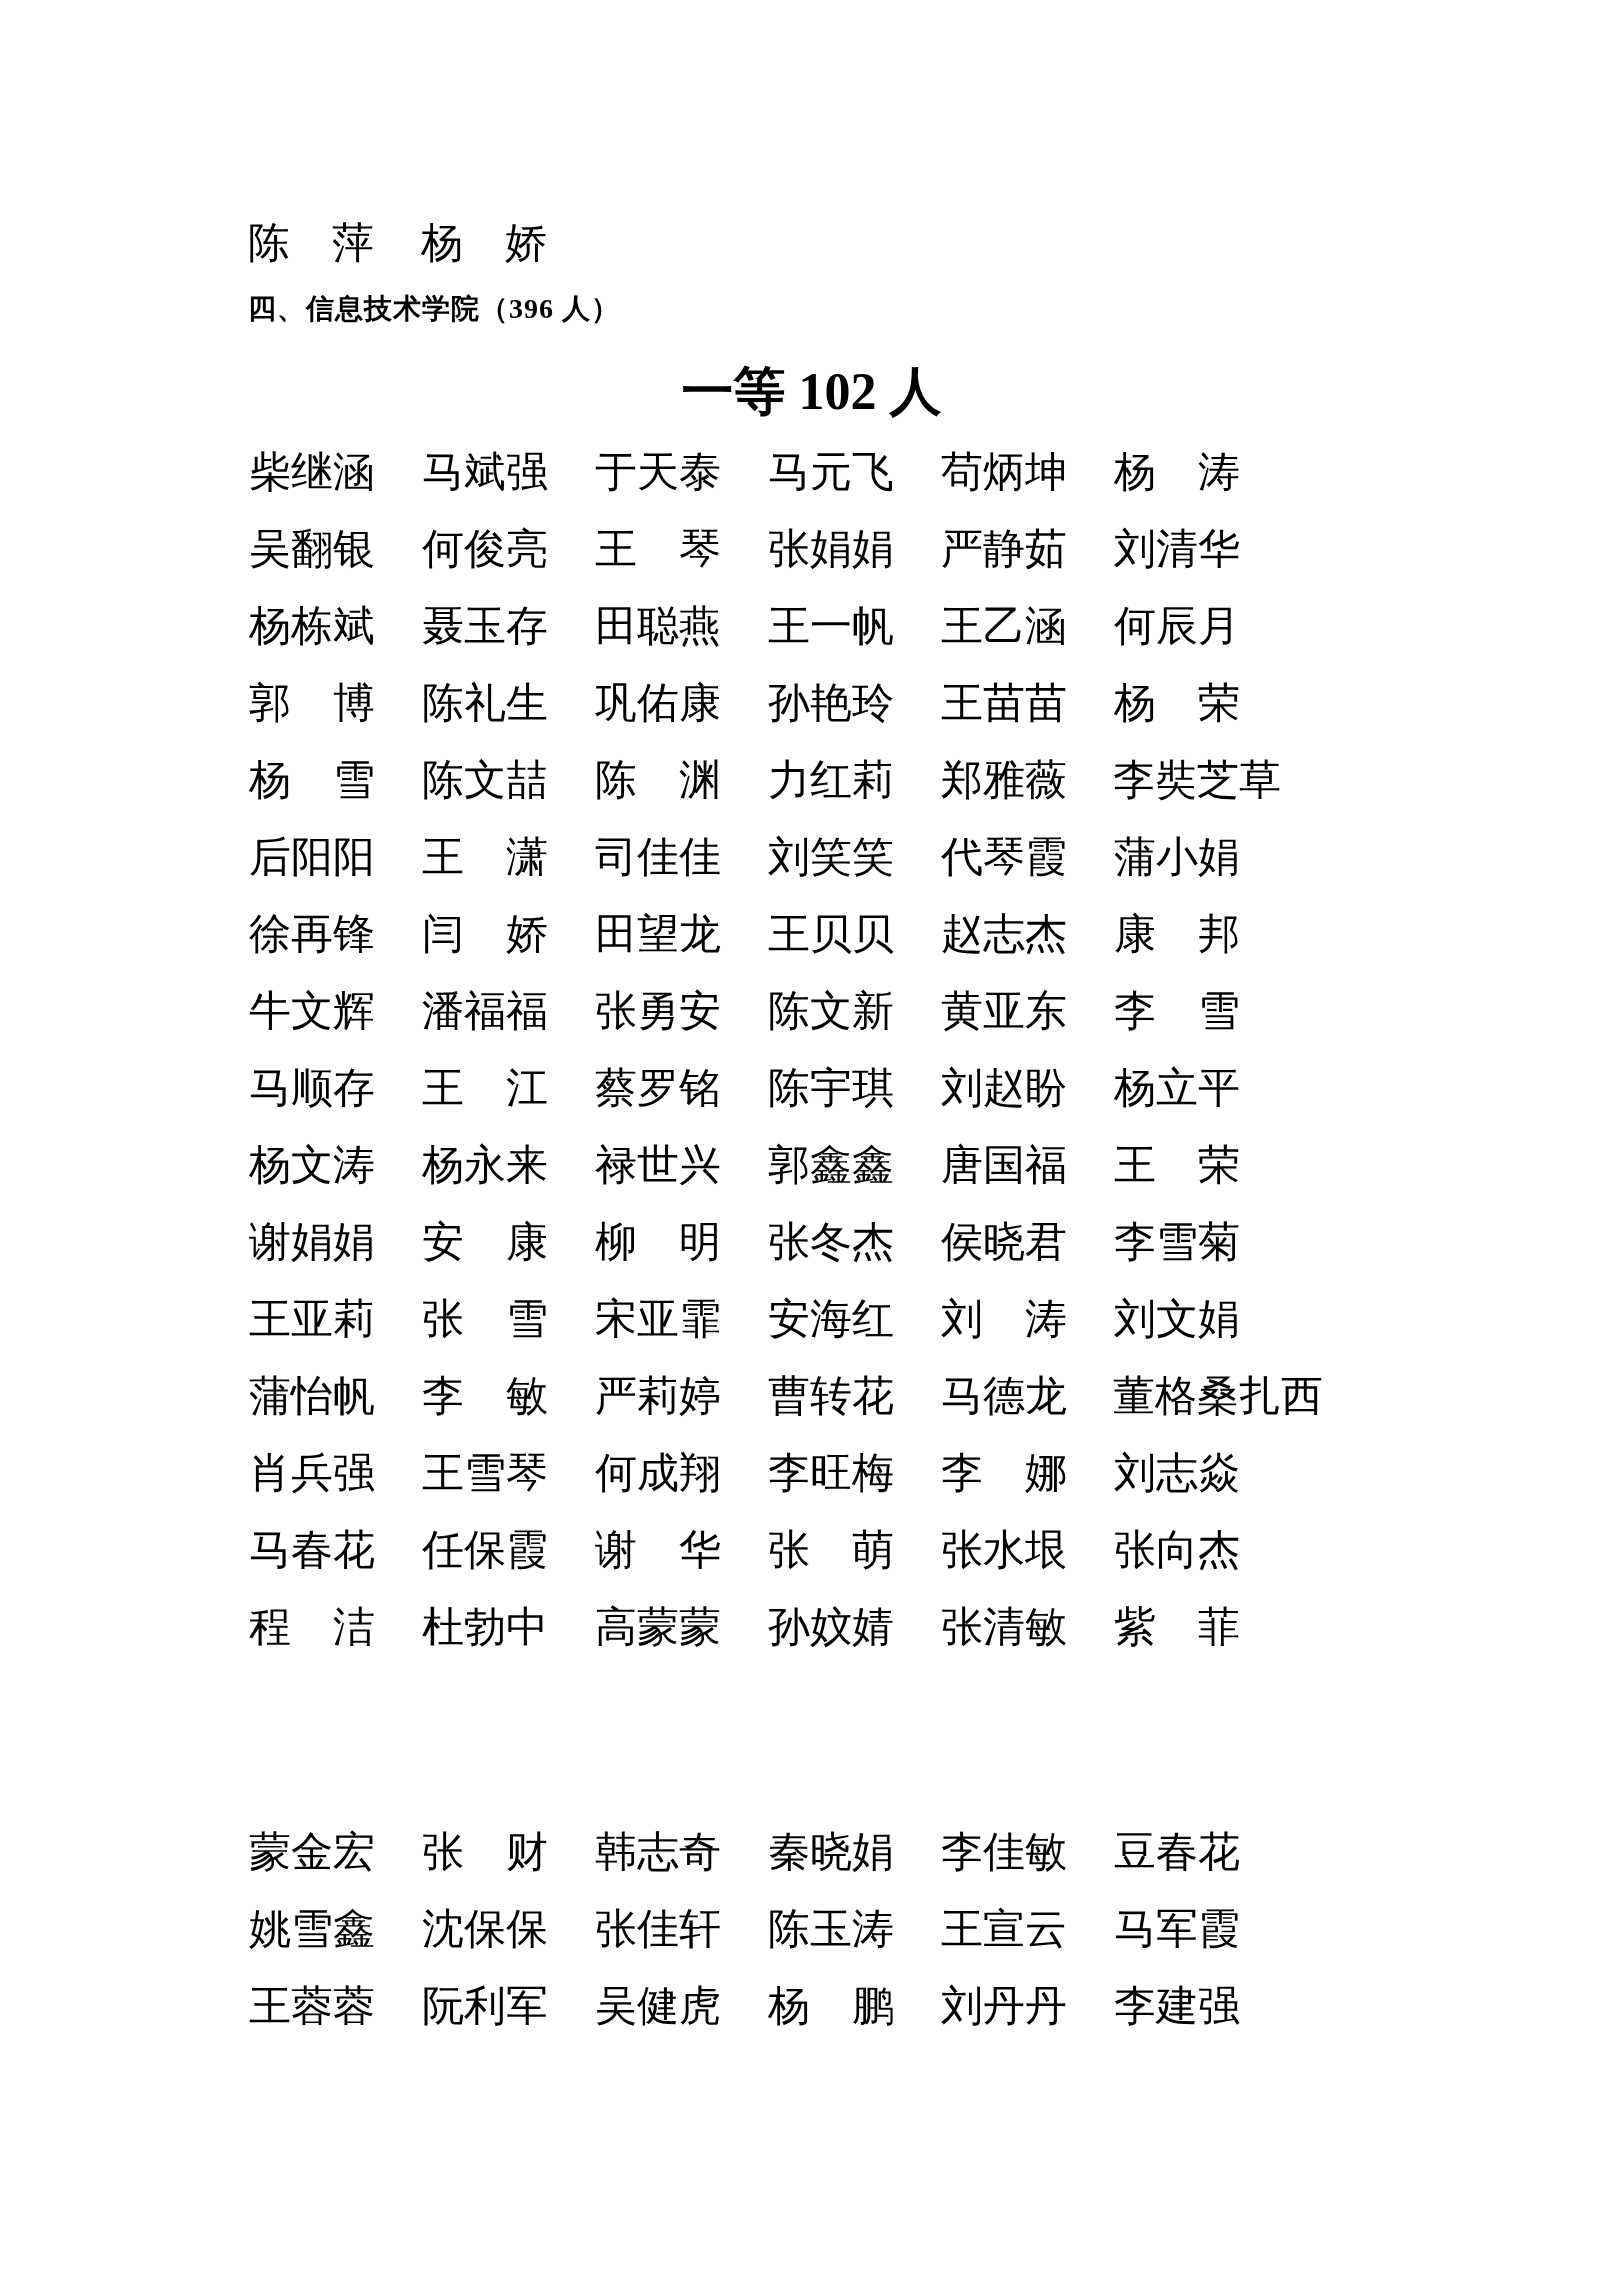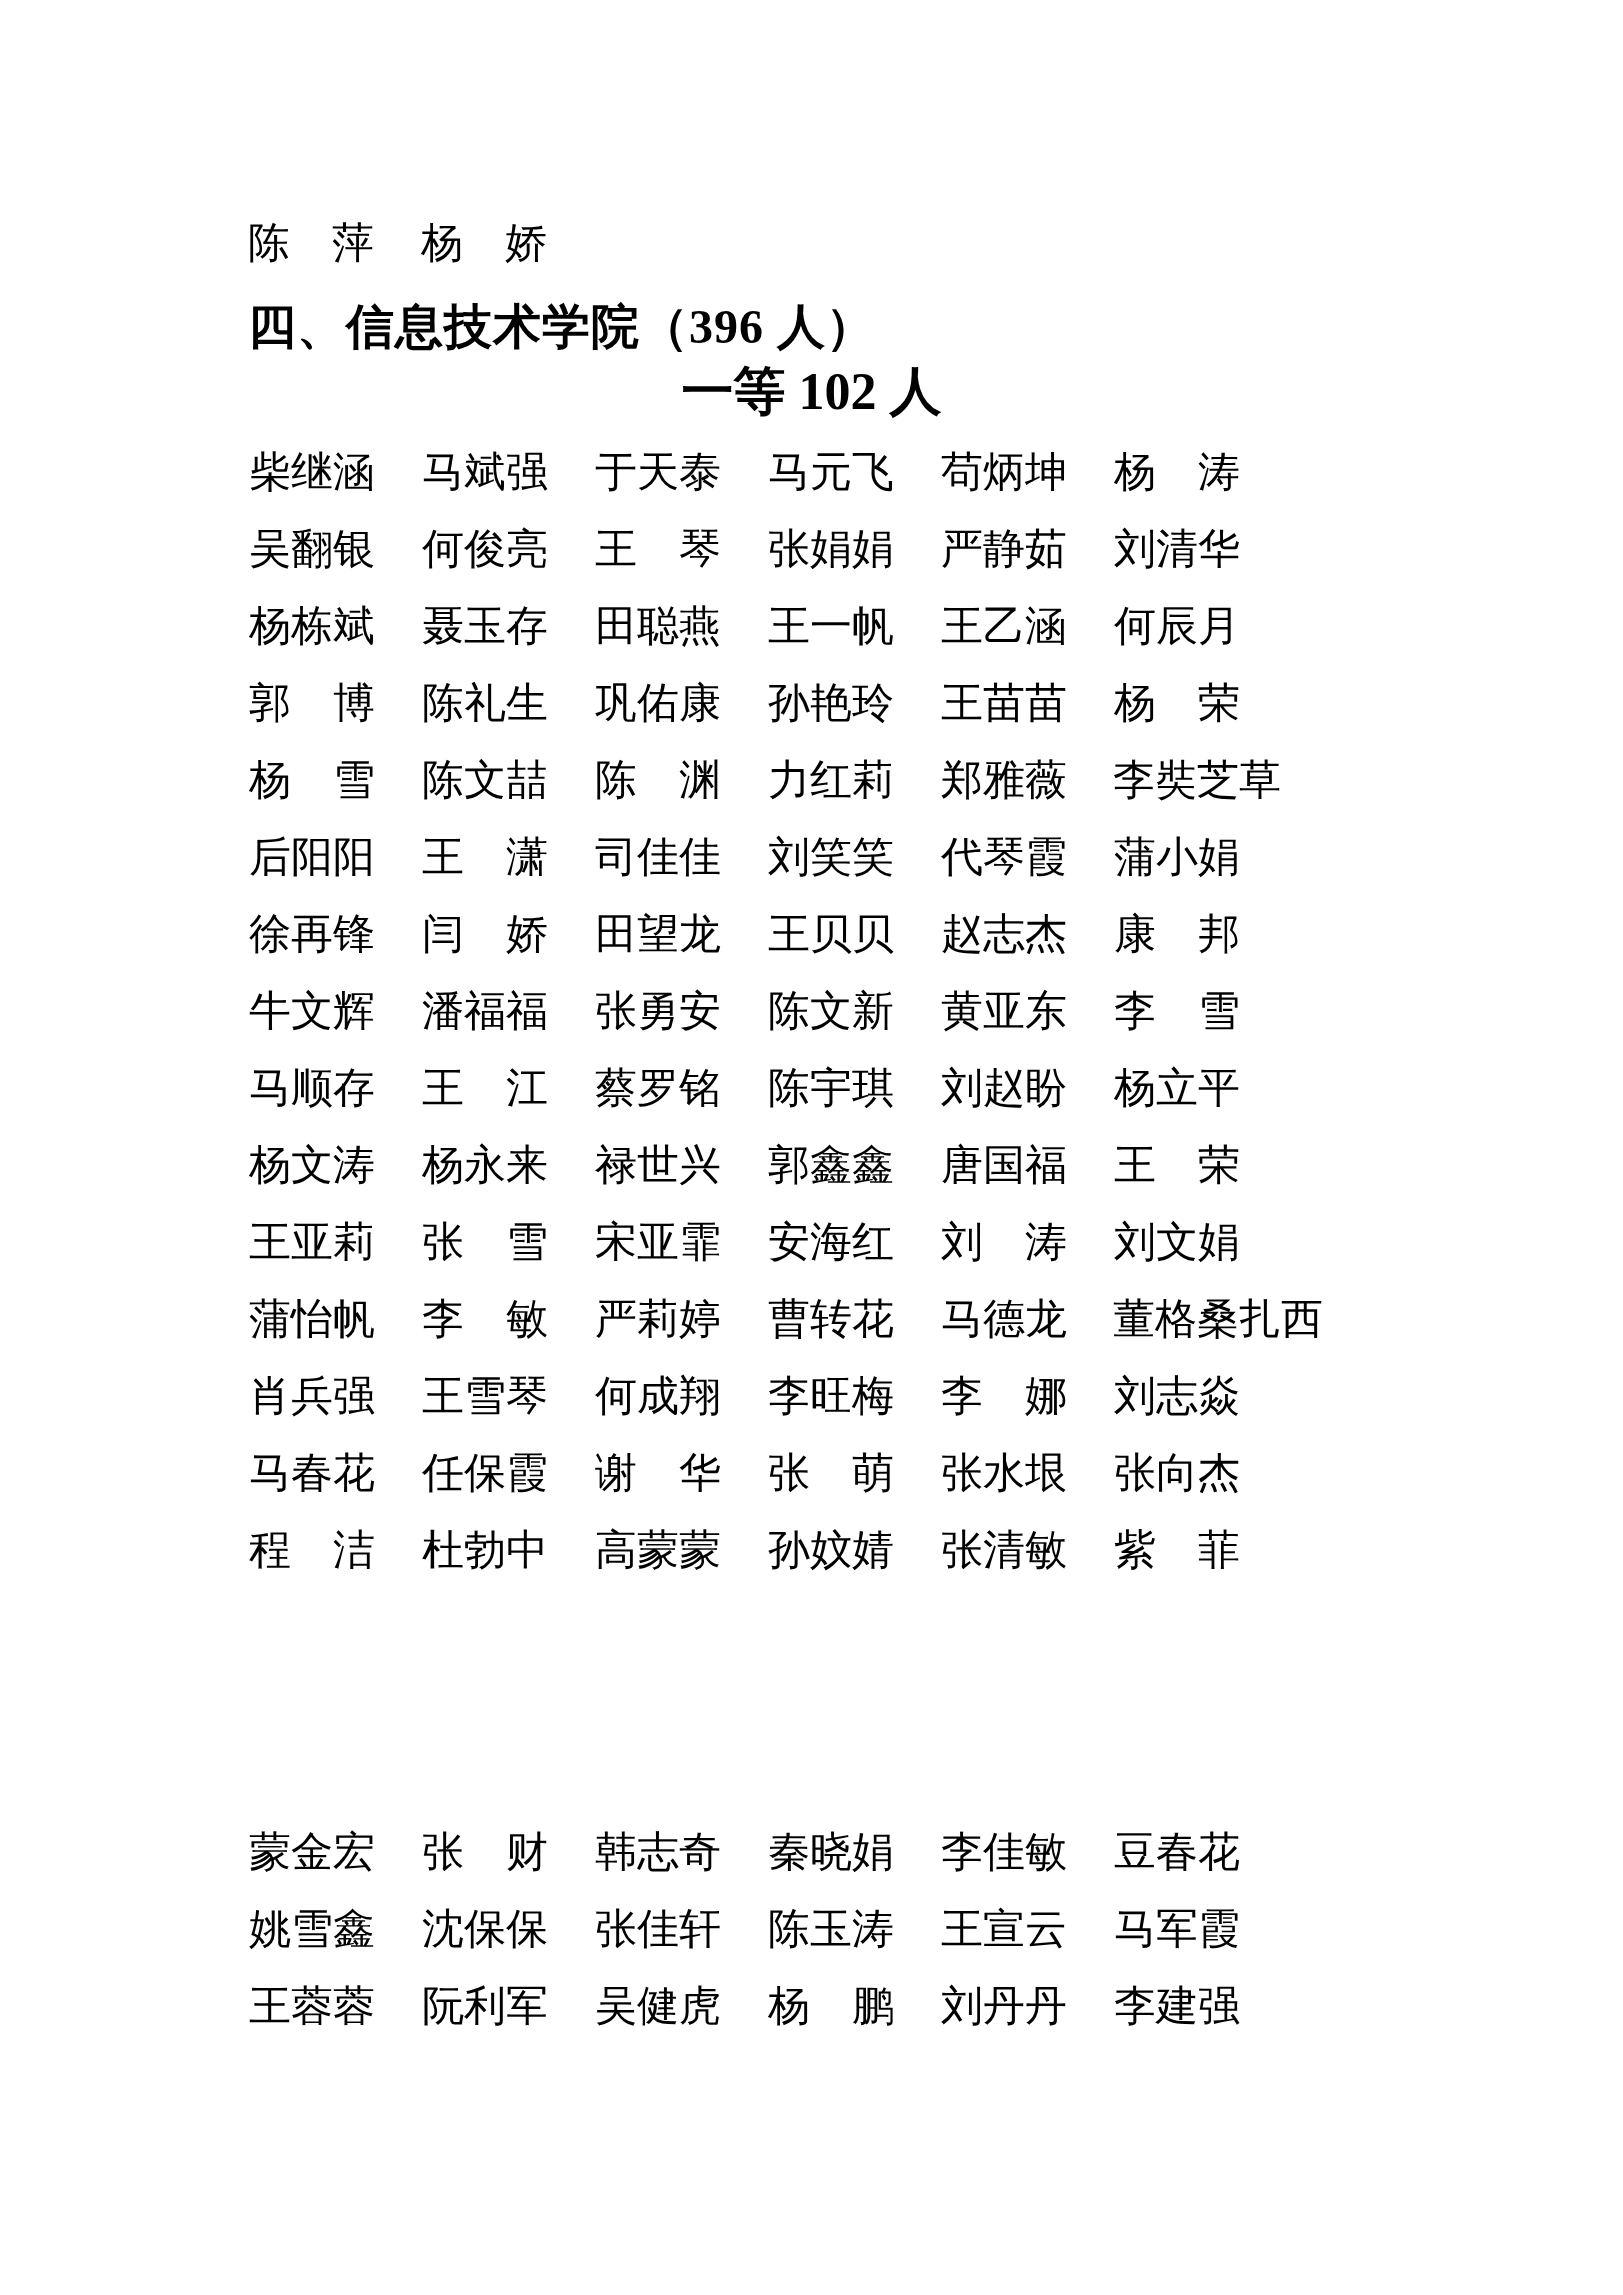--- a/index.html
+++ b/index.html
@@ -25,22 +25,22 @@
     display: flex;
   }
   .carryover .name-cell {
     width: 127px;
     margin-right: 46px;
   }
   
   .section-heading {
     position: absolute;
     left: 248px;
-    top: 304px;
-    font-size: 48px;
+    top: 286px;
+    font-size: 28px;
     line-height: 46px;
     font-weight: bold;
     letter-spacing: 1px;
     white-space: nowrap;
   }
   
   .tier-heading {
     position: absolute;
     left: 0;
     width: 1623px;
@@ -164,20 +164,28 @@
       </div>
       <div class="name-row">
         <span class="name-cell">杨文涛</span>
         <span class="name-cell">杨永来</span>
         <span class="name-cell">禄世兴</span>
         <span class="name-cell">郭鑫鑫</span>
         <span class="name-cell">唐国福</span>
         <span class="name-cell">王　荣</span>
       </div>
       <div class="name-row">
+        <span class="name-cell">谢娟娟</span>
+        <span class="name-cell">安　康</span>
+        <span class="name-cell">柳　明</span>
+        <span class="name-cell">张冬杰</span>
+        <span class="name-cell">侯晓君</span>
+        <span class="name-cell">李雪菊</span>
+      </div>
+      <div class="name-row">
         <span class="name-cell">王亚莉</span>
         <span class="name-cell">张　雪</span>
         <span class="name-cell">宋亚霏</span>
         <span class="name-cell">安海红</span>
         <span class="name-cell">刘　涛</span>
         <span class="name-cell">刘文娟</span>
       </div>
       <div class="name-row">
         <span class="name-cell">蒲怡帆</span>
         <span class="name-cell">李　敏</span>

